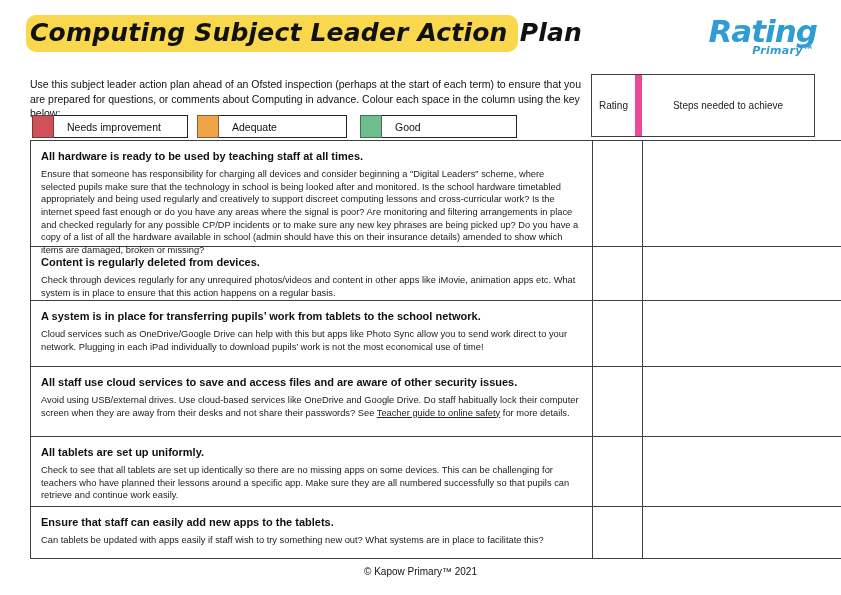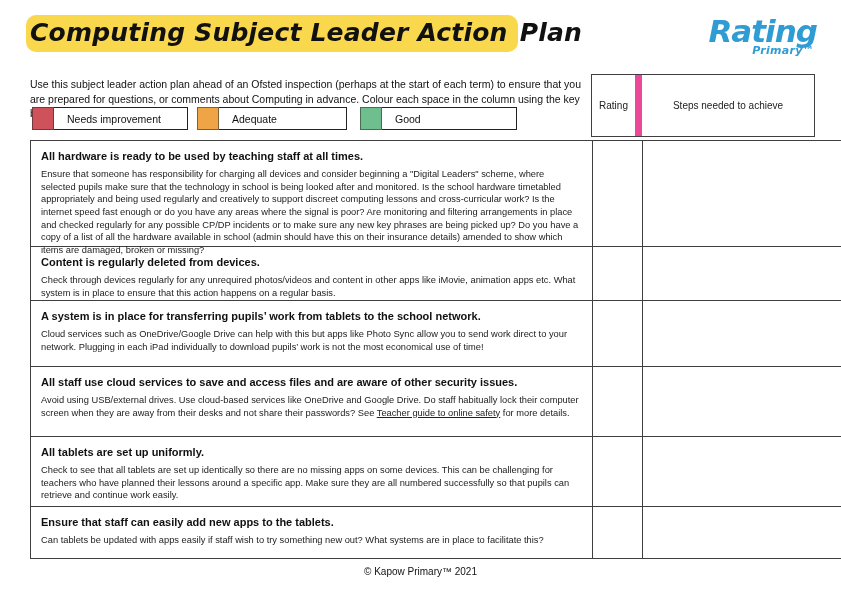--- a/index.html
+++ b/index.html
@@ -19,21 +19,21 @@
   .logo { position:absolute; top:16px; right:24px; text-align:right; }
   .logo-main { font-family:"DejaVu Sans", sans-serif; font-size:31px; line-height:1;
     font-weight:bold; font-style:italic; letter-spacing:-1px; }
   .logo-sub { font-family:"DejaVu Sans", sans-serif; font-size:11px; font-style:italic;
     font-weight:bold; margin-top:-3px; padding-right:3px; letter-spacing:0.3px; }
   
   .intro { position:absolute; top:77px; left:30px; width:553px;
     font-size:10.5px; line-height:1.4; color:#111; }
   
   .key { position:absolute; top:107px; left:32px; width:525px; height:23px; }
-  .key-item { position:absolute; top:0; display:flex; }
+  .key-item { position:absolute; top:8px; display:flex; }
   .k0 { left:0; }   .k0 .key-box { width:134px; }
   .k1 { left:165px; } .k1 .key-box { width:128px; }
   .k2 { left:328px; } .k2 .key-box { width:135px; }
   .swatch { width:22px; height:23px; border:1px solid rgba(40,40,40,0.55); }
   .key-box { height:23px; border:1px solid #222; border-left:none; background:#fff;
     display:flex; align-items:center; padding-left:13px; font-size:10.5px; color:#111; }
   
   .colhead { position:absolute; top:74px; left:591px; width:224px; height:63px;
     border:1px solid #3f3f3f; display:grid; grid-template-columns:50px 1fr; background:#fff; }
   .colhead > div { display:flex; align-items:center; justify-content:center;

